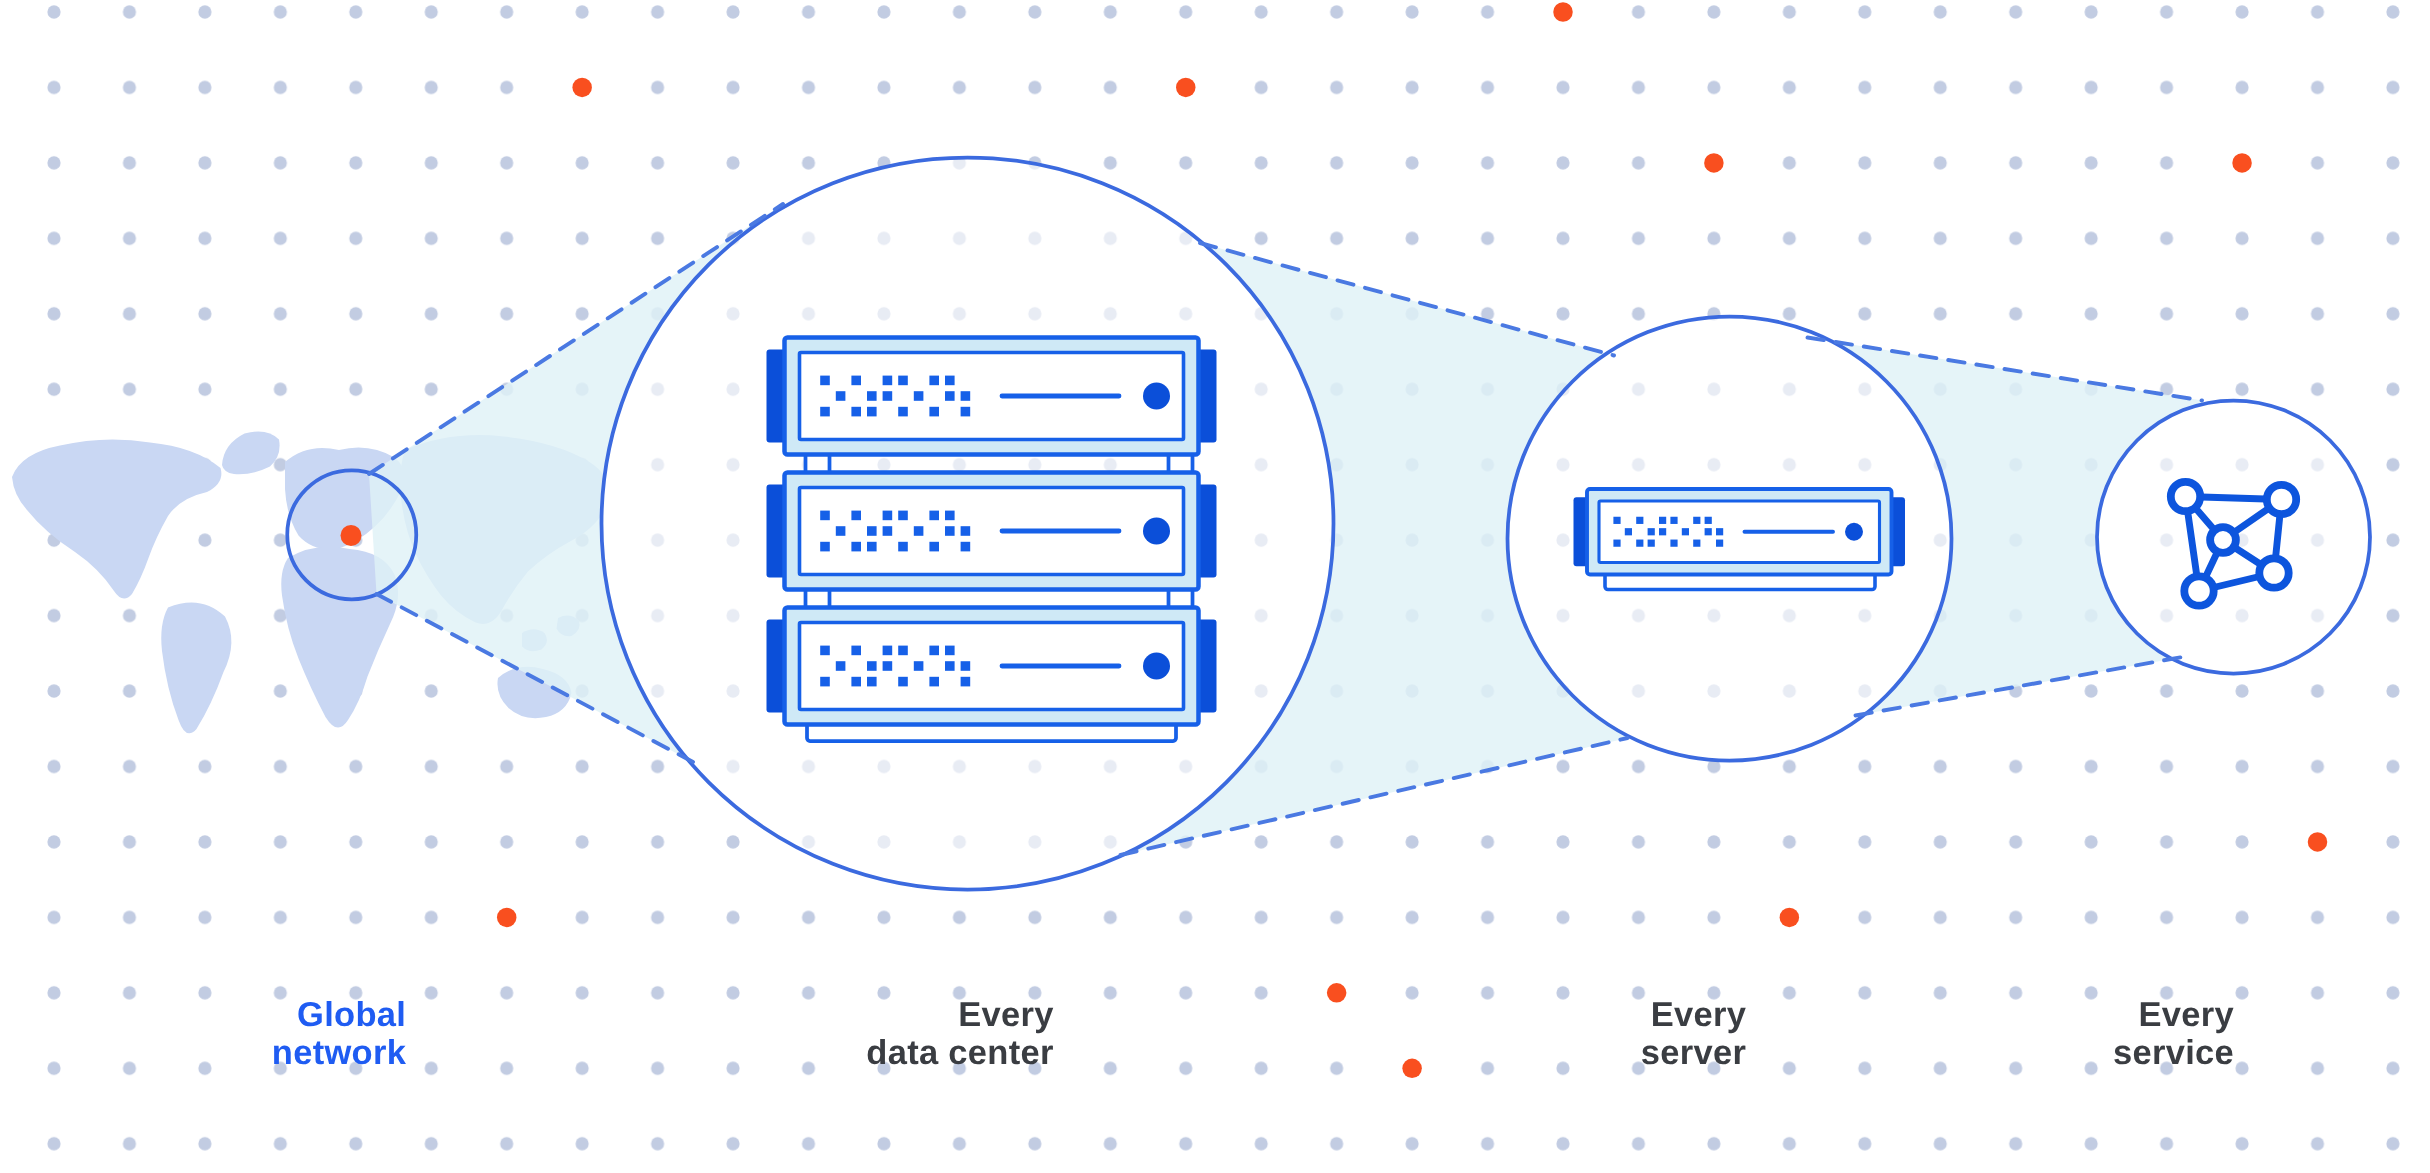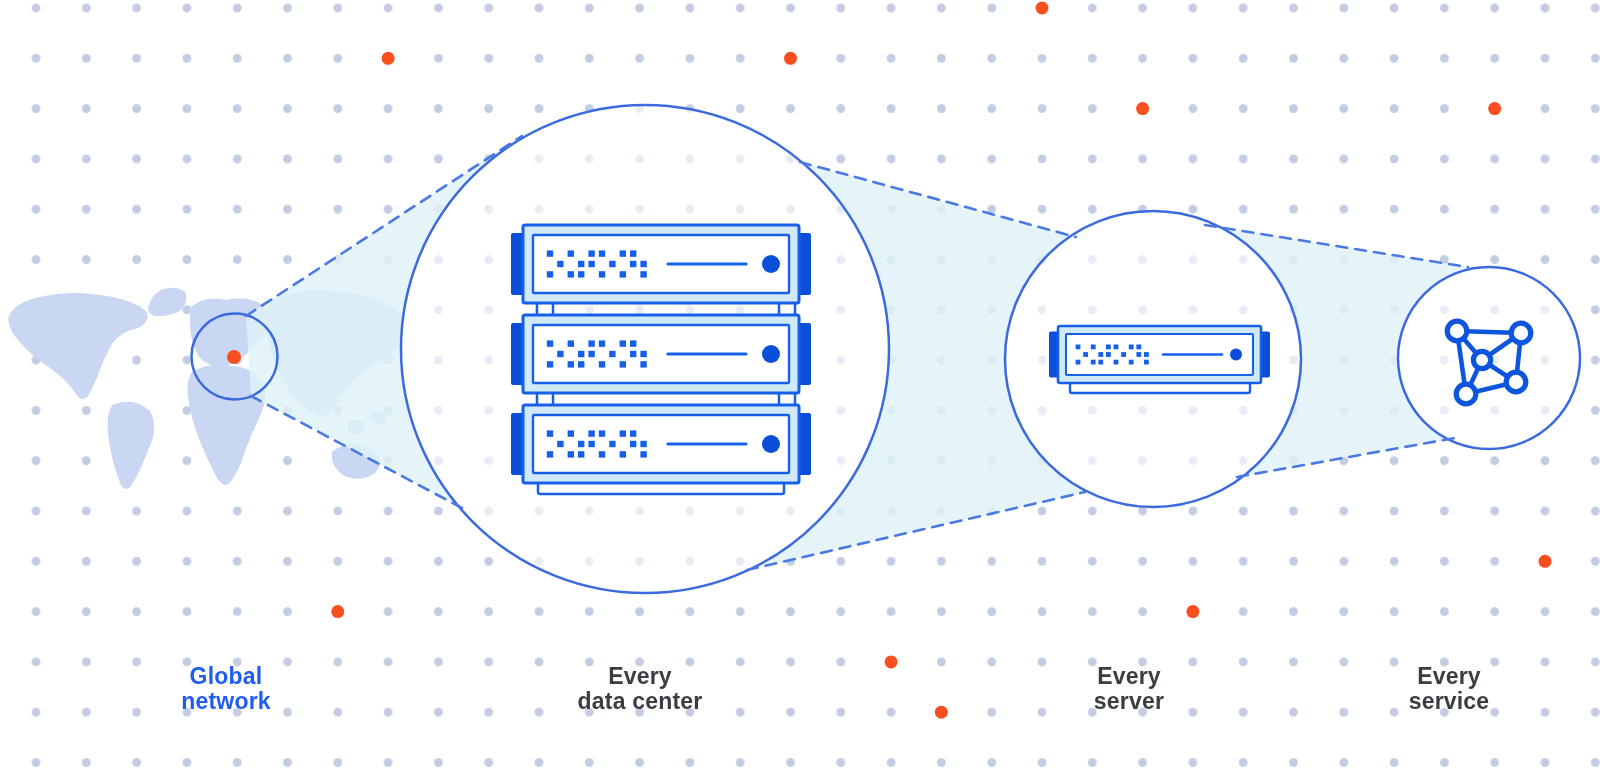--- a/index.html
+++ b/index.html
@@ -3,21 +3,21 @@
 <meta charset="utf-8">
 <style>
   html,body{margin:0;padding:0;background:#fff;}
   .stage{
     position:relative;width:1620px;height:782px;background:#ffffff;
     overflow:hidden;font-family:"Liberation Sans",sans-serif;
   }
   .stage svg{position:absolute;left:0;top:0;}
   .lbl{
     position:absolute;top:664px;transform:translateX(-50%);
-    font-weight:bold;font-size:23px;line-height:25px;text-align:center;
+    font-weight:bold;font-size:23px;line-height:25px;text-align:right;
     white-space:pre-line;letter-spacing:.2px;
   }
 </style>
 </head>
 <body>
 
 <div class="stage">
   <svg id="scene" width="1620" height="782" viewBox="0 0 1620 782">
       <defs>
         <pattern id="gdots" patternUnits="userSpaceOnUse" width="50.3" height="50.3" x="10.850000000000001" y="-17.15">

